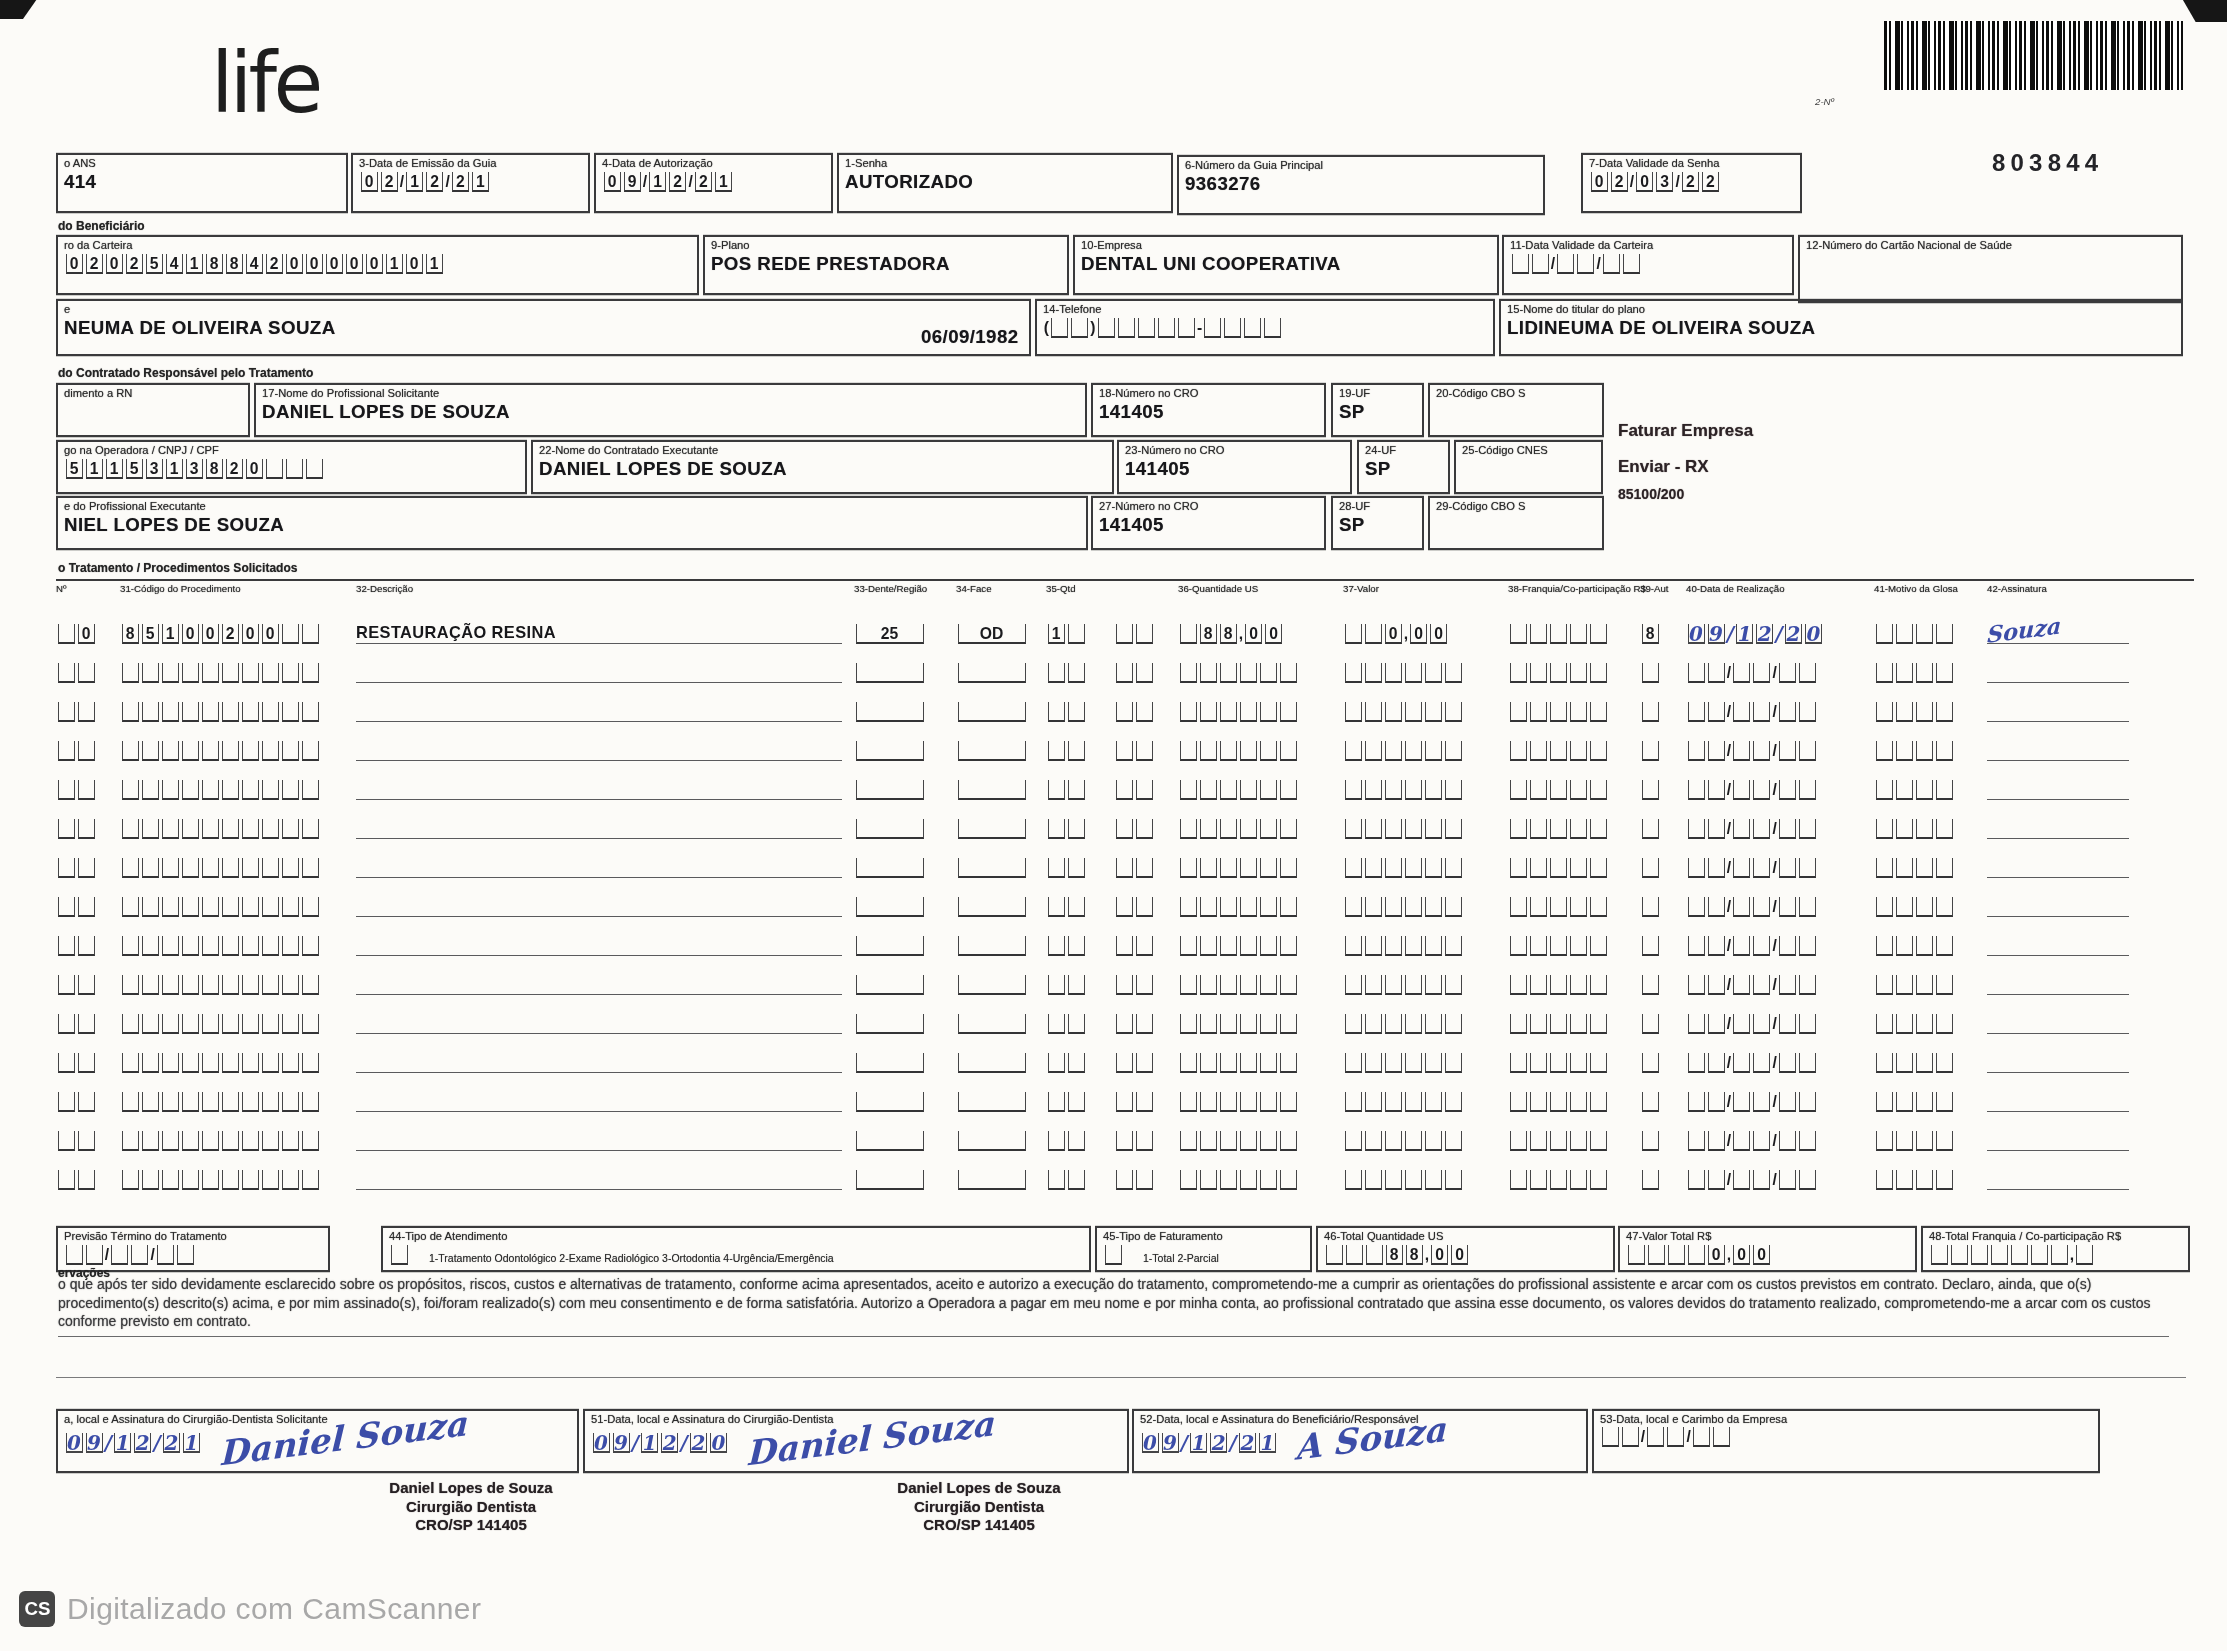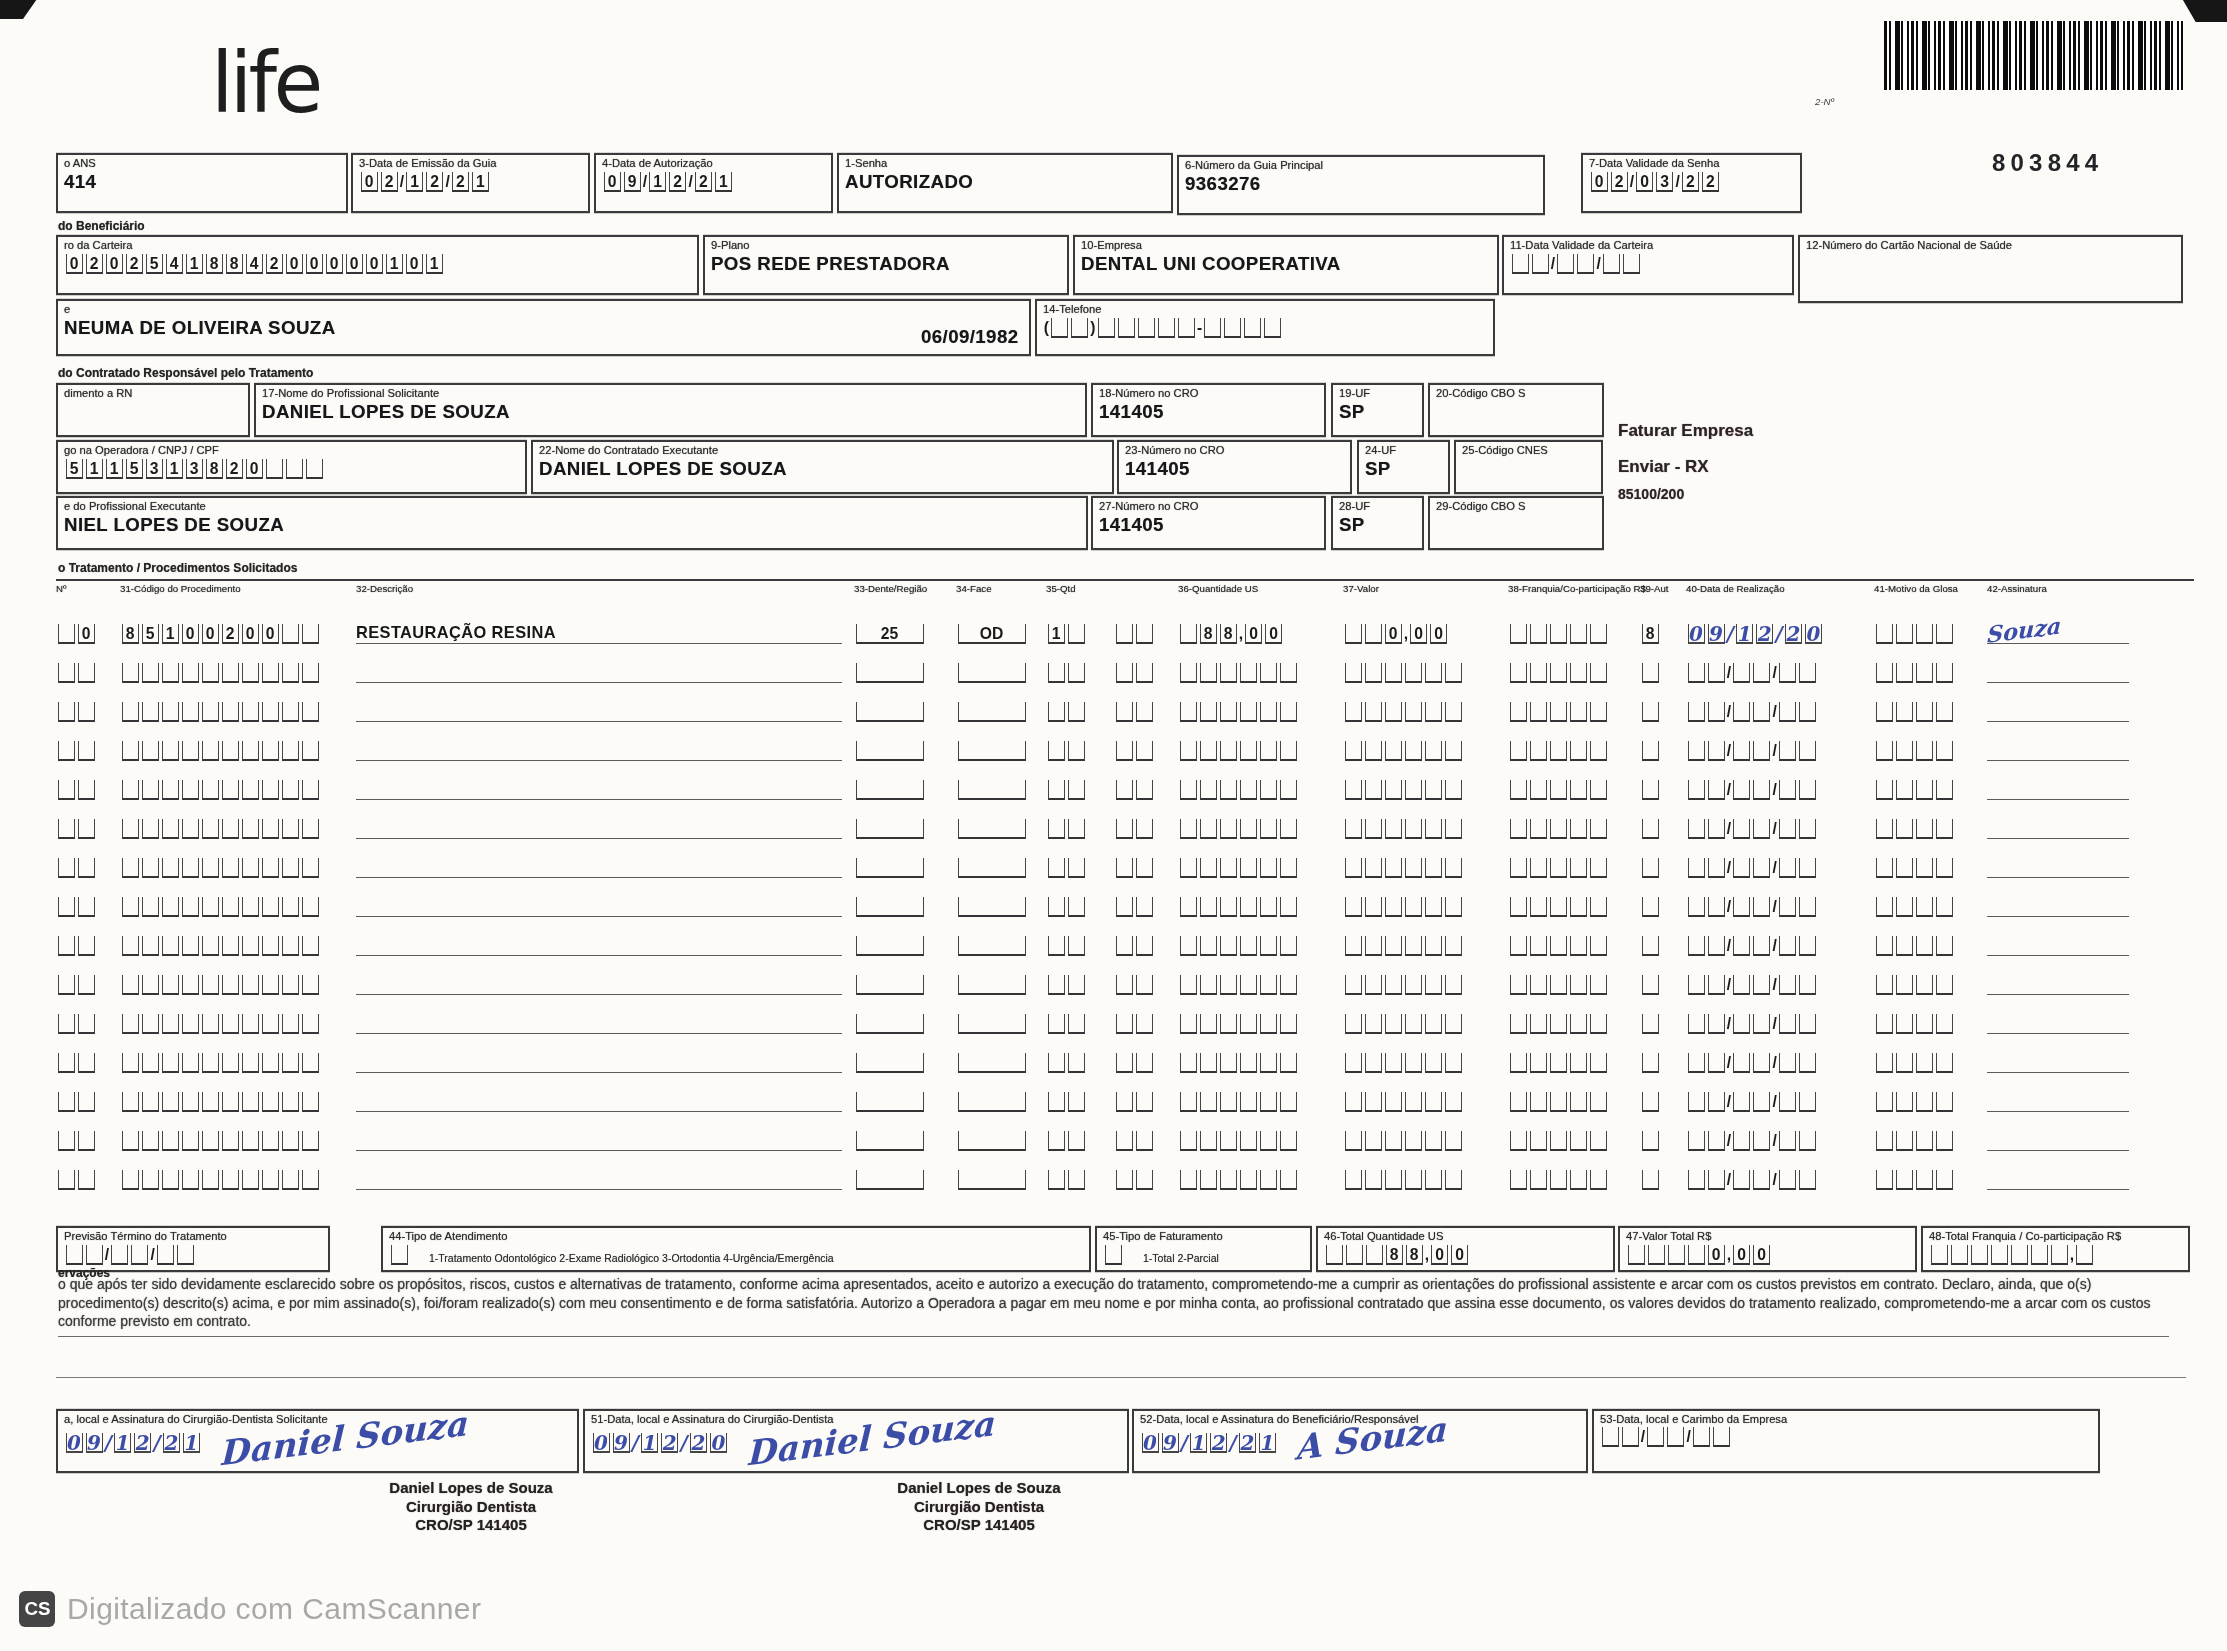--- a/index.html
+++ b/index.html
@@ -126,20 +126,24 @@
 
   <div class="fbox" style="left:56px;top:299px;width:975px;height:57px">
     <div class="flabel">e</div>
     <div class="fvalue">NEUMA DE OLIVEIRA SOUZA</div>
     <div class="fvalue rightval">06/09/1982</div>
   </div>
   <div class="fbox" style="left:1035px;top:299px;width:460px;height:57px">
     <div class="flabel">14-Telefone</div>
     <div class="cellrow"><span class="csep">(</span><span class="cell">&nbsp;</span><span class="cell">&nbsp;</span><span class="csep">)</span><span class="cell">&nbsp;</span><span class="cell">&nbsp;</span><span class="cell">&nbsp;</span><span class="cell">&nbsp;</span><span class="cell">&nbsp;</span><span class="csep">-</span><span class="cell">&nbsp;</span><span class="cell">&nbsp;</span><span class="cell">&nbsp;</span><span class="cell">&nbsp;</span></div>
   </div>
+  <div class="fbox" style="left:1499px;top:299px;width:684px;height:57px">
+    <div class="flabel">15-Nome do titular do plano</div>
+    <div class="fvalue">LIDINEUMA DE OLIVEIRA SOUZA</div>
+  </div>
 
   <div class="sec-label" style="left:58px;top:366px">do Contratado Responsável pelo Tratamento</div>
 
   <div class="fbox" style="left:56px;top:383px;width:194px;height:54px">
     <div class="flabel">dimento a RN</div>
     <div class="fvalue"></div>
   </div>
   <div class="fbox" style="left:254px;top:383px;width:833px;height:54px">
     <div class="flabel">17-Nome do Profissional Solicitante</div>
     <div class="fvalue">DANIEL LOPES DE SOUZA</div>

